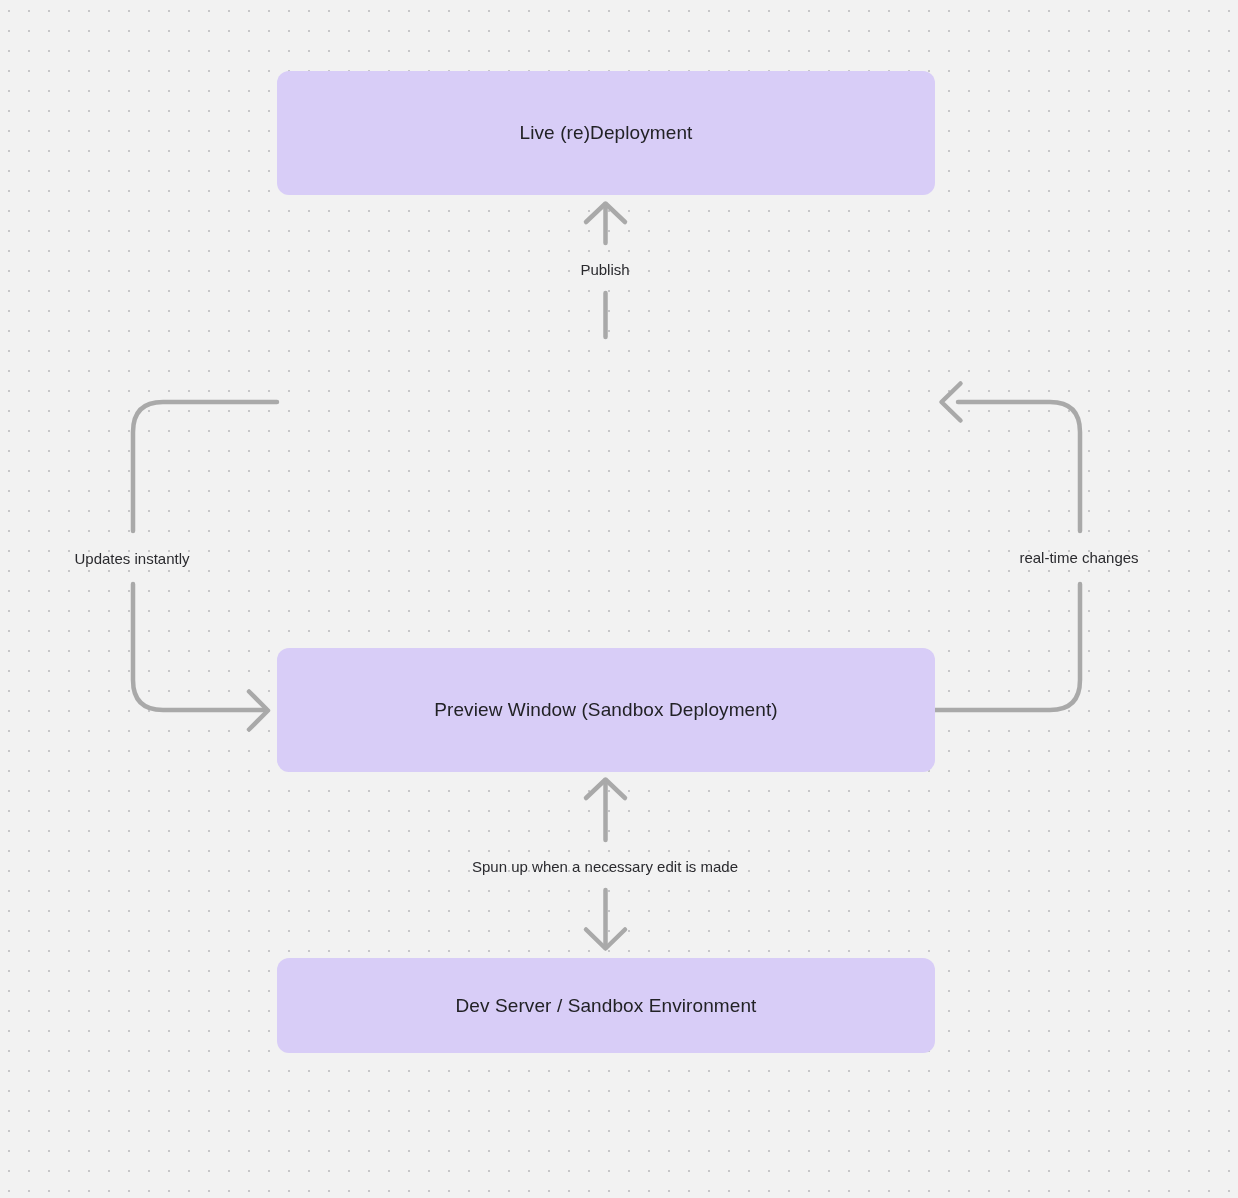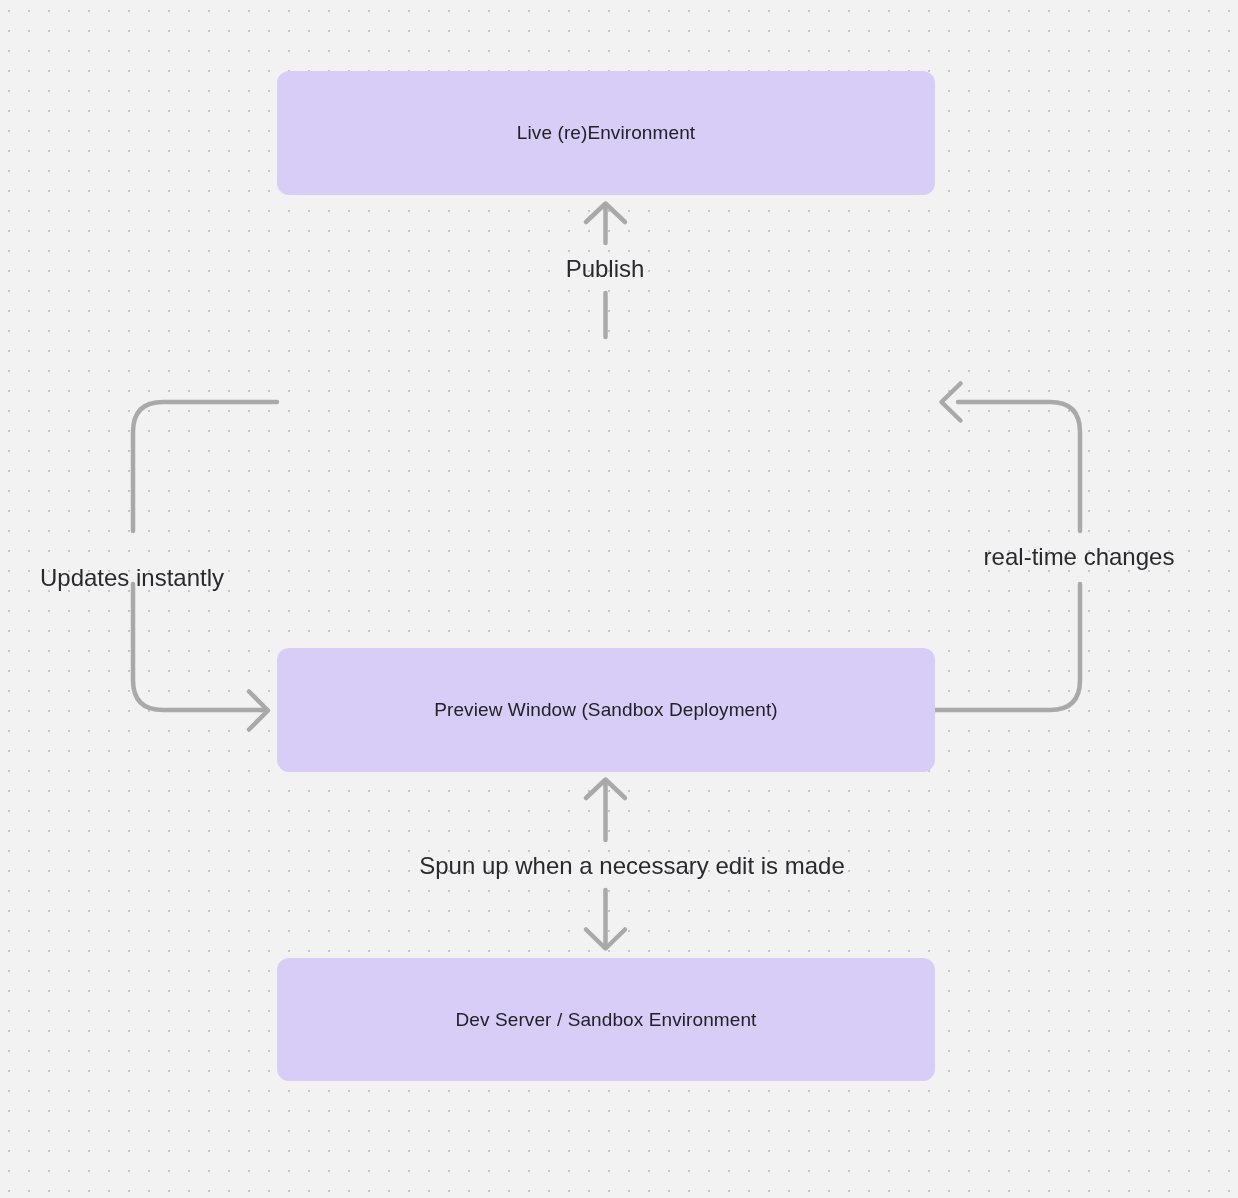--- a/index.html
+++ b/index.html
@@ -34,50 +34,50 @@
   }
   .node-label {
     font-size: 19px;
     color: #222226;
     letter-spacing: 0.1px;
     text-align: center;
   }
   .node-live      { top: 71px; }
   .node-editor    { top: 341px; }
   .node-preview   { top: 648px; }
-  .node-devserver { top: 958px; height: 123px; }
+  .node-devserver { top: 958px; height: 95px; }
 
   .edges-svg {
     position: absolute;
     left: 0;
     top: 0;
     width: 1238px;
     height: 1198px;
     pointer-events: none;
   }
   .edges-svg path {
     fill: none;
     stroke: #a9a9a9;
     stroke-width: 4.5px;
     stroke-linecap: round;
     stroke-linejoin: round;
   }
 
   .edge-label {
     position: absolute;
     transform: translate(-50%, -50%);
-    font-size: 24px;
+    font-size: 15px;
     color: #2a2a2e;
     white-space: nowrap;
     text-align: center;
   }
   .label-publish  { left: 605px;  top: 269px; }
-  .label-updates  { left: 132px;  top: 578px; }
+  .label-updates  { left: 132px;  top: 558px; }
   .label-feedback { left: 1079px; top: 557px; }
-  .label-spunup   { left: 605px;  top: 866px; margin-left: 27px; }
+  .label-spunup   { left: 605px;  top: 866px; }
 </style>
 </head>
 <body>
 
 <div class="canvas">
 
   <svg class="edges-svg" viewBox="0 0 1238 1198" aria-hidden="true">
 
     <g>
       <path d="M586,222 L605.5,203.5 L625,222"></path>
@@ -99,21 +99,21 @@
 
     <g>
       <path d="M586,798 L605.5,779.5 L625,798"></path>
       <path d="M605.5,783 L605.5,840"></path>
       <path d="M605.5,890 L605.5,944"></path>
       <path d="M586,929.5 L605.5,948.5 L625,929.5"></path>
     </g>
   </svg>
 
   <div class="node node-live">
-    <span class="node-label">Live (re)Environment</span>
+    <span class="node-label">Live (re)Deployment</span>
   </div>
 
 
   <div class="node node-preview">
     <span class="node-label">Preview Window (Sandbox Deployment)</span>
   </div>
 
   <div class="node node-devserver">
     <span class="node-label">Dev Server / Sandbox Environment</span>
   </div>

